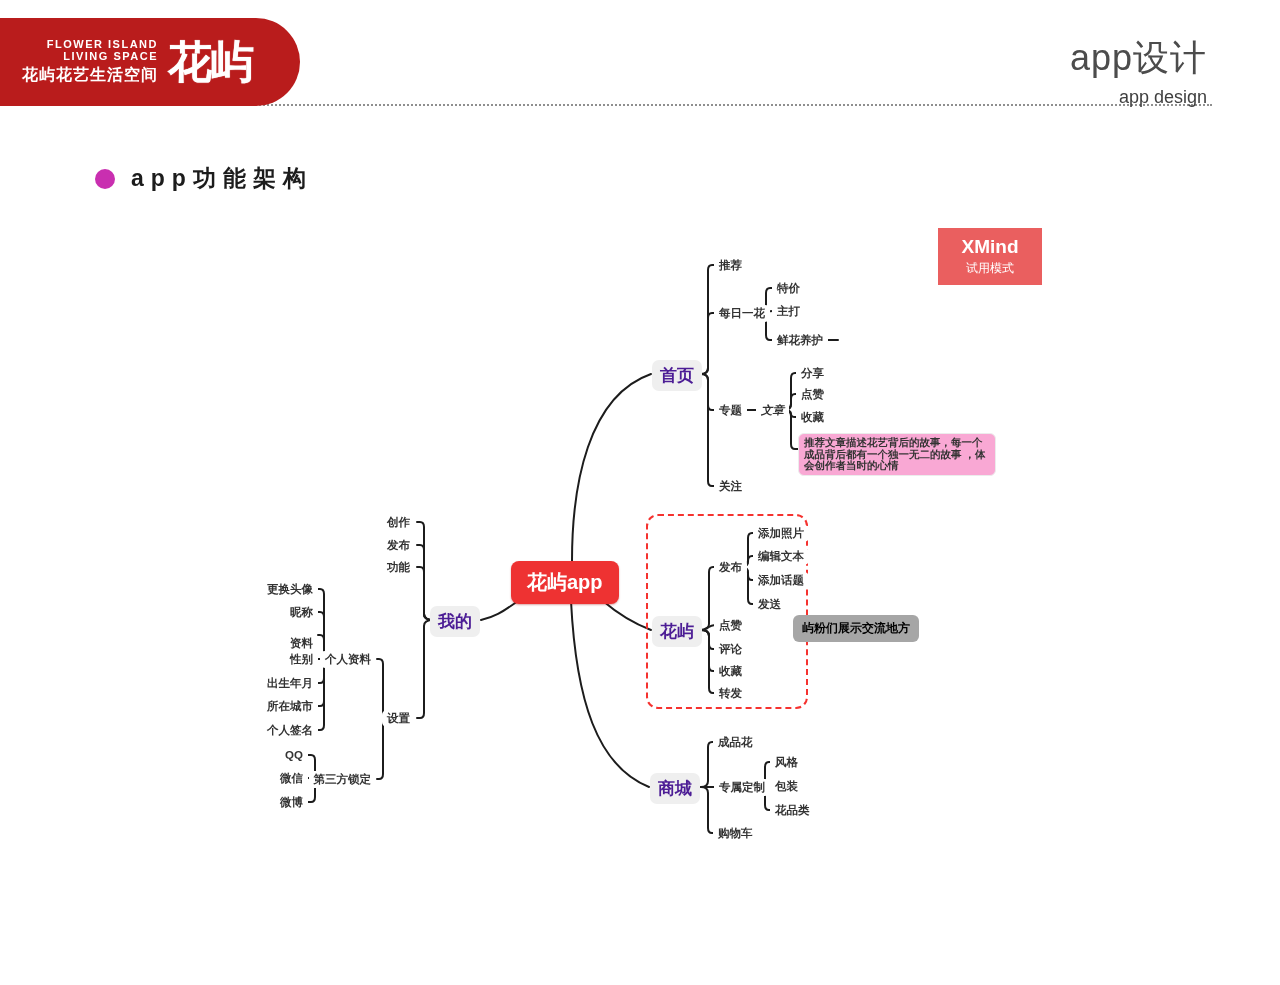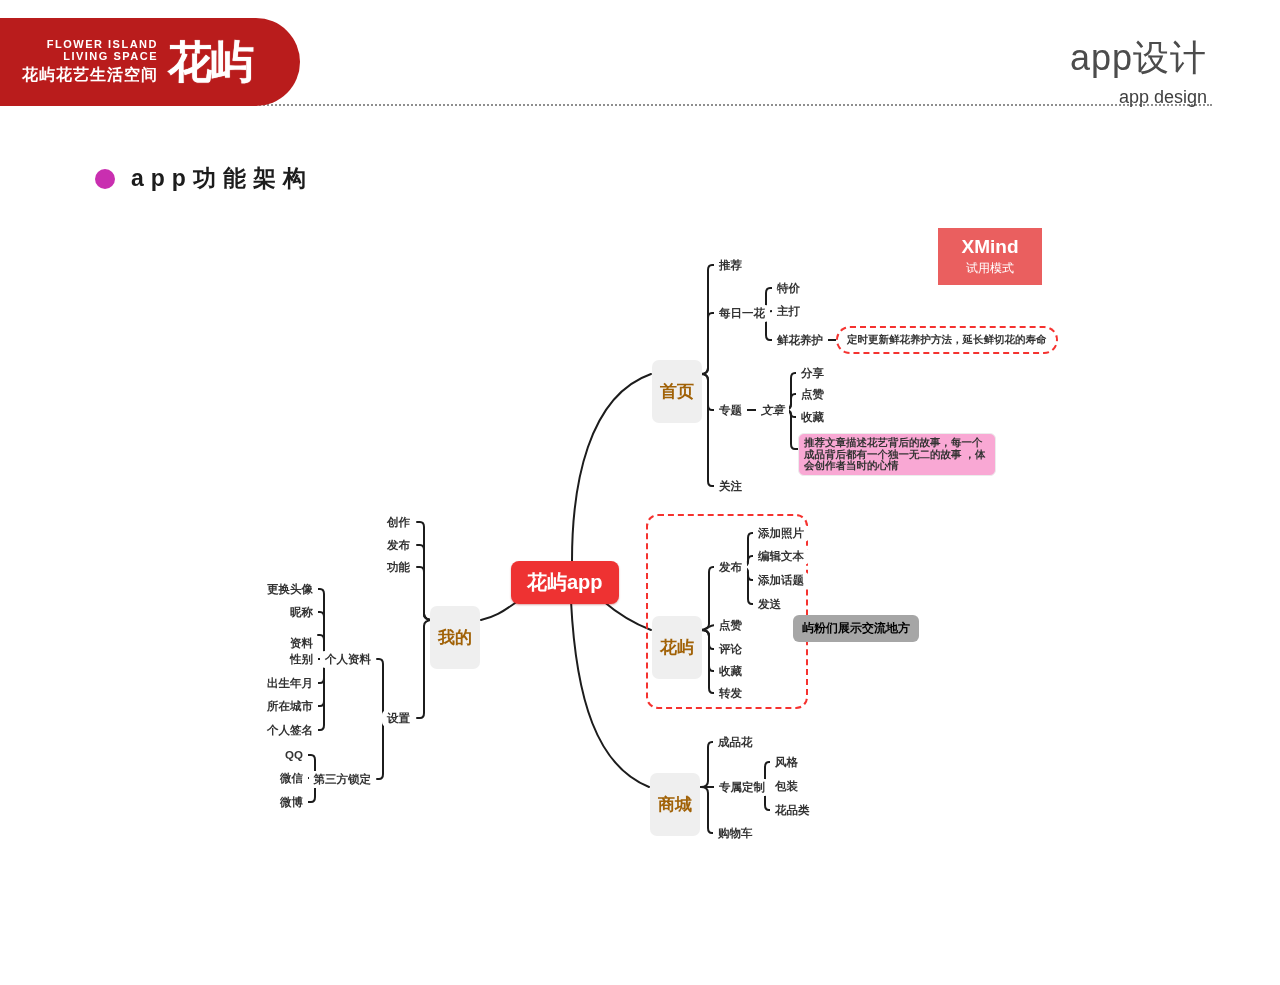--- a/index.html
+++ b/index.html
@@ -27,22 +27,22 @@
   .section-dot { width:20px; height:20px; border-radius:50%; background:#c92fb0; margin-right:16px; }
   .section-title { font-size:23px; font-weight:600; color:#1c1c1c; letter-spacing:7px; }
 
   
   svg.links { position:absolute; left:0; top:0; z-index:1; }
   svg.links path { fill:none; stroke:#1c1c1c; stroke-width:2; stroke-linecap:round; }
 
   .node { position:absolute; z-index:3; white-space:nowrap; }
   .root-node { background:#ee3232; color:#fff; font-size:20px; font-weight:700;
     padding:8px 16px; border-radius:8px; box-shadow:0 1px 2px rgba(150,0,0,.35); }
-  .topic { background:#efefef; color:#a16207; font-size:17px; font-weight:700;
-    padding:20px 8px; border-radius:7px; }
+  .topic { background:#efefef; color:#4c1d95; font-size:17px; font-weight:700;
+    padding:4px 8px; border-radius:7px; }
   .sub { background:#fff; color:#333; font-size:11.5px; font-weight:700;
     padding:2px 5px; border-radius:5px; line-height:13px; }
   .note-dashed { border:2px dashed #f5322f; border-radius:15px; background:#fff;
     color:#333; font-size:10.5px; font-weight:700; padding:5px 9px; z-index:3; }
   .group-dashed { position:absolute; border:2px dashed #f5322f; border-radius:12px;
     z-index:2; background:transparent; }
   .note-plain { background:#f9a8d4; border:1px solid #ececec; border-radius:6px;
     color:#333; font-size:10.5px; font-weight:700; line-height:11.5px;
     padding:3px 5px; white-space:normal; width:198px; }
   .callout { background:#a6a6a6; color:#000000; font-size:12px; font-weight:700;
@@ -146,21 +146,20 @@
   </div>
 
   <div class="node root-node" style="left:511px; top:561px;text-align:center;">花屿app</div>
 
   <div class="node topic" style="left:652px; top:360px;">首页</div>
   <div class="node sub" style="left:714px; top:257px;">推荐</div>
   <div class="node sub" style="left:714px; top:305px;">每日一花</div>
   <div class="node sub" style="left:772px; top:280px;">特价</div>
   <div class="node sub" style="left:772px; top:303px;">主打</div>
   <div class="node sub" style="left:772px; top:332px;">鲜花养护</div>
-  <div class="node note-dashed" style="left:836px; top:326px;">定时更新鲜花养护方法，延长鲜切花的寿命</div>
   <div class="node sub" style="left:714px; top:402px;">专题</div>
   <div class="node sub" style="left:756px; top:402px;font-style:italic;">文章</div>
   <div class="node sub" style="left:796px; top:365px;">分享</div>
   <div class="node sub" style="left:796px; top:386px;">点赞</div>
   <div class="node sub" style="left:796px; top:409px;">收藏</div>
   <div class="node note-plain" style="left:798px; top:433px;">推荐文章描述花艺背后的故事，每一个成品背后都有一个独一无二的故事 ，体会创作者当时的心情</div>
   <div class="node sub" style="left:714px; top:478px;">关注</div>
 
   <div class="node topic" style="right:800px; top:606px;">我的</div>
   <div class="node sub" style="right:865px; top:514px;">创作</div>

